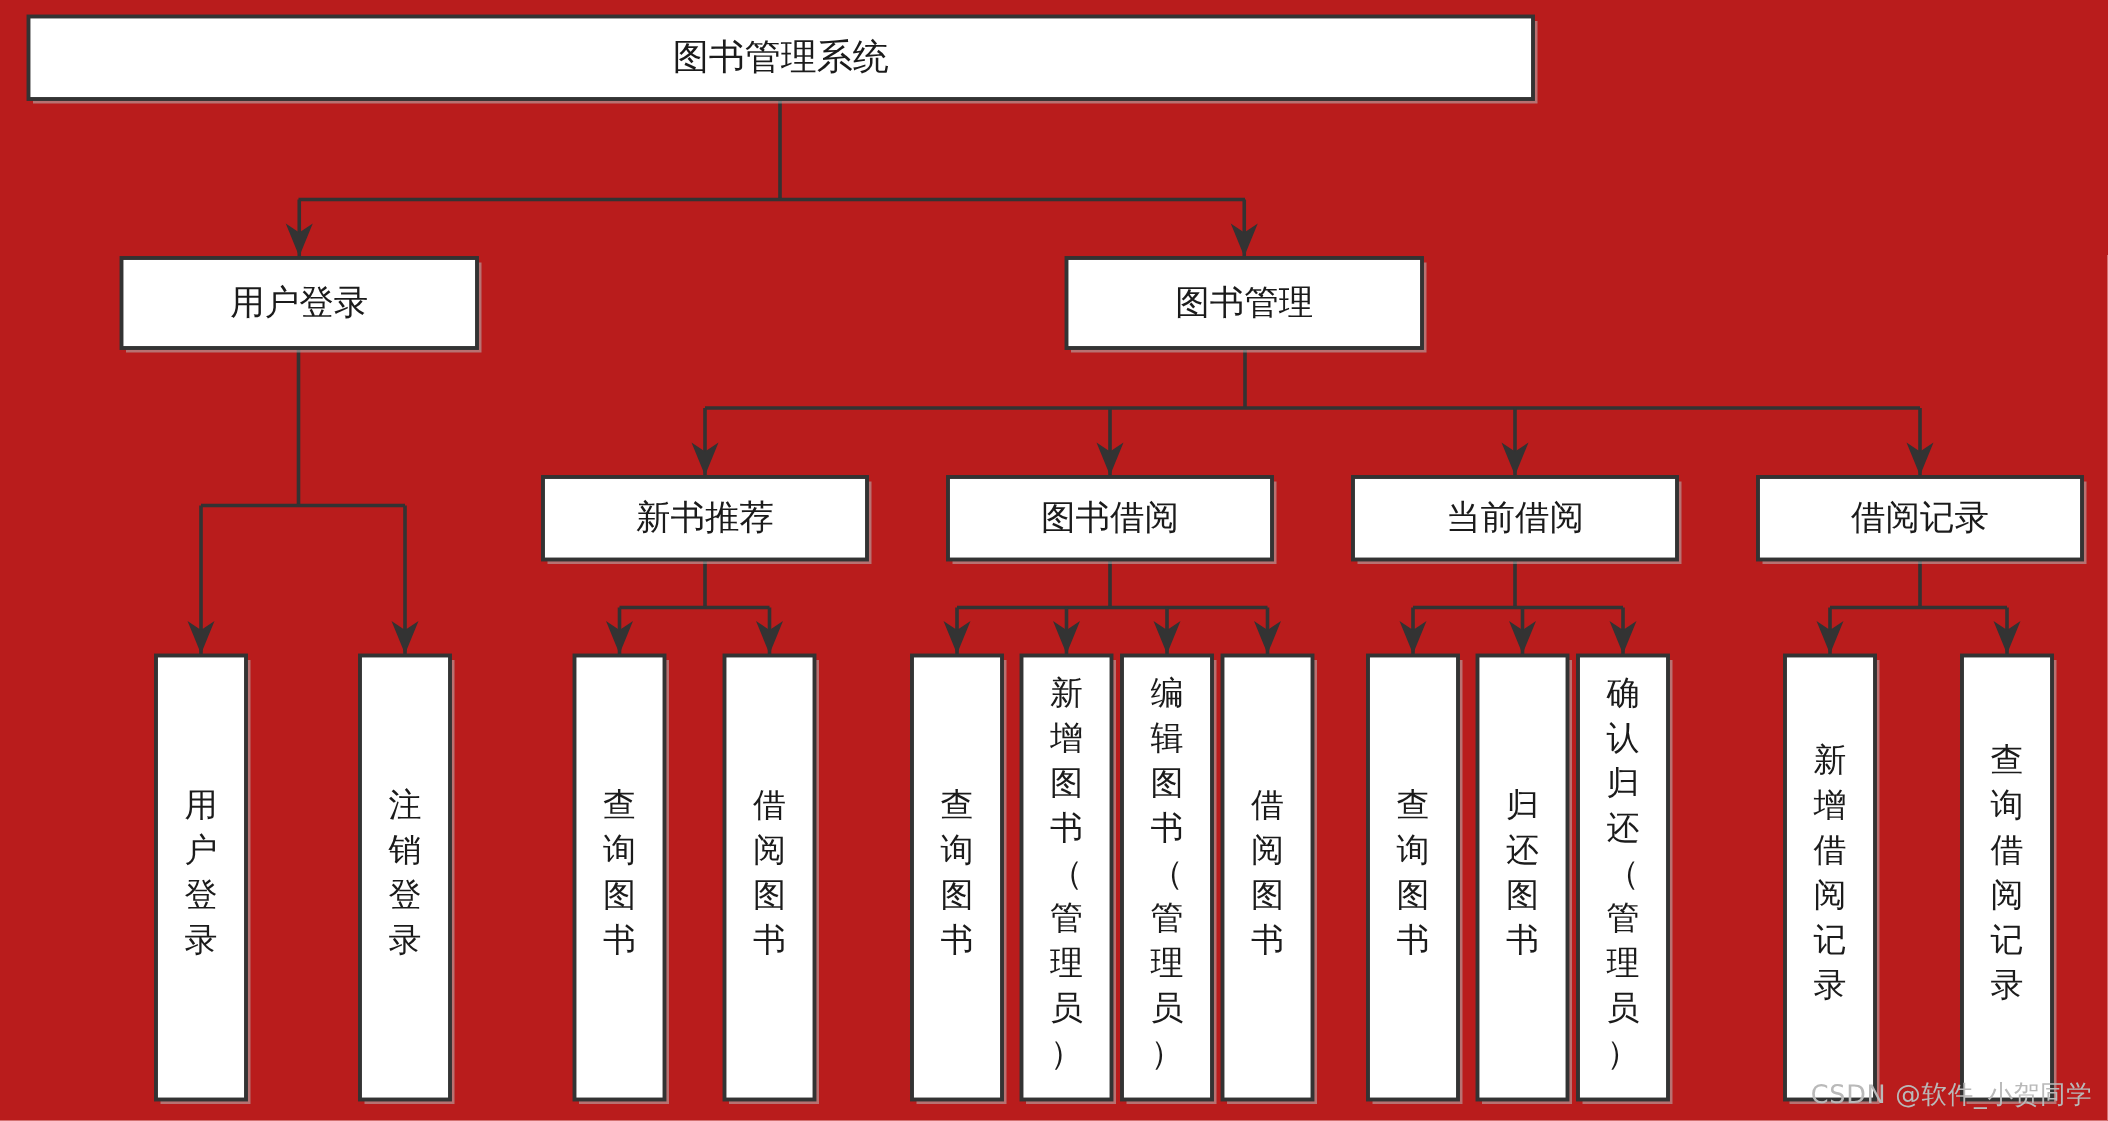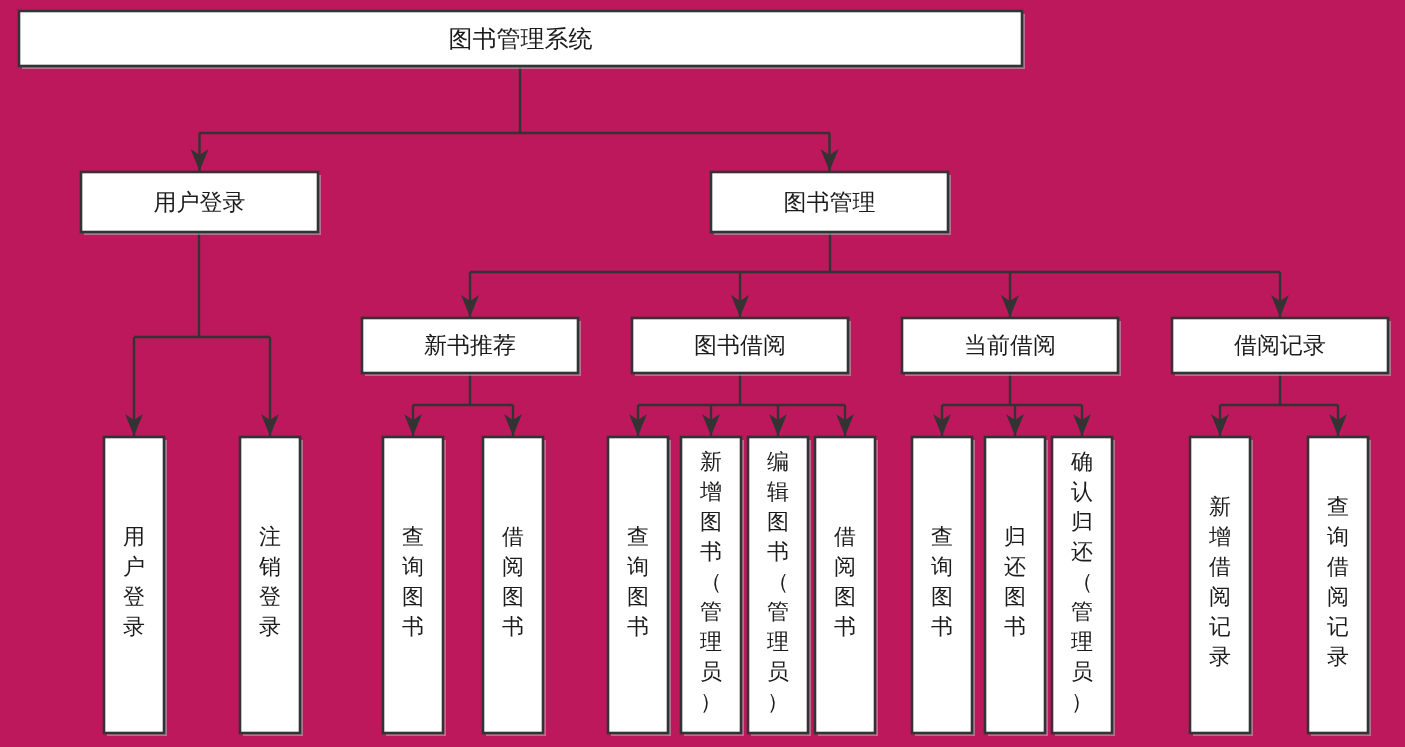--- a/index.html
+++ b/index.html
@@ -11,21 +11,21 @@
   body {
     width: 1405px;
     height: 747px;
     overflow: hidden;
     font-family: "DejaVu Sans", "Liberation Sans", sans-serif;
   }
   #diagram-root {
     position: relative;
     width: 1405px;
     height: 747px;
-    background: #be185d;
+    background: #b91c1c;
   }
   svg.flow {
     position: absolute;
     left: 0;
     top: 0;
     width: 1405px;
     height: 747px;
     display: block;
   }
   
@@ -237,13 +237,14 @@
           <text x="1220" y="0" class="leaf-label"><tspan x="1220" y="514">新</tspan><tspan x="1220" y="544">增</tspan><tspan x="1220" y="574">借</tspan><tspan x="1220" y="604">阅</tspan><tspan x="1220" y="634">记</tspan><tspan x="1220" y="664">录</tspan></text>
         </g>
         <g>
           <rect x="1311" y="440" width="60" height="296" class="node-shadow"></rect>
           <rect x="1308" y="437" width="60" height="296" class="node-rect"></rect>
           <text x="1338" y="0" class="leaf-label"><tspan x="1338" y="514">查</tspan><tspan x="1338" y="544">询</tspan><tspan x="1338" y="574">借</tspan><tspan x="1338" y="604">阅</tspan><tspan x="1338" y="634">记</tspan><tspan x="1338" y="664">录</tspan></text>
         </g>
       </g>
   </svg>
 
+  <div class="watermark">CSDN @软件_小贺同学</div>
 </div>
 
 </body></html>

